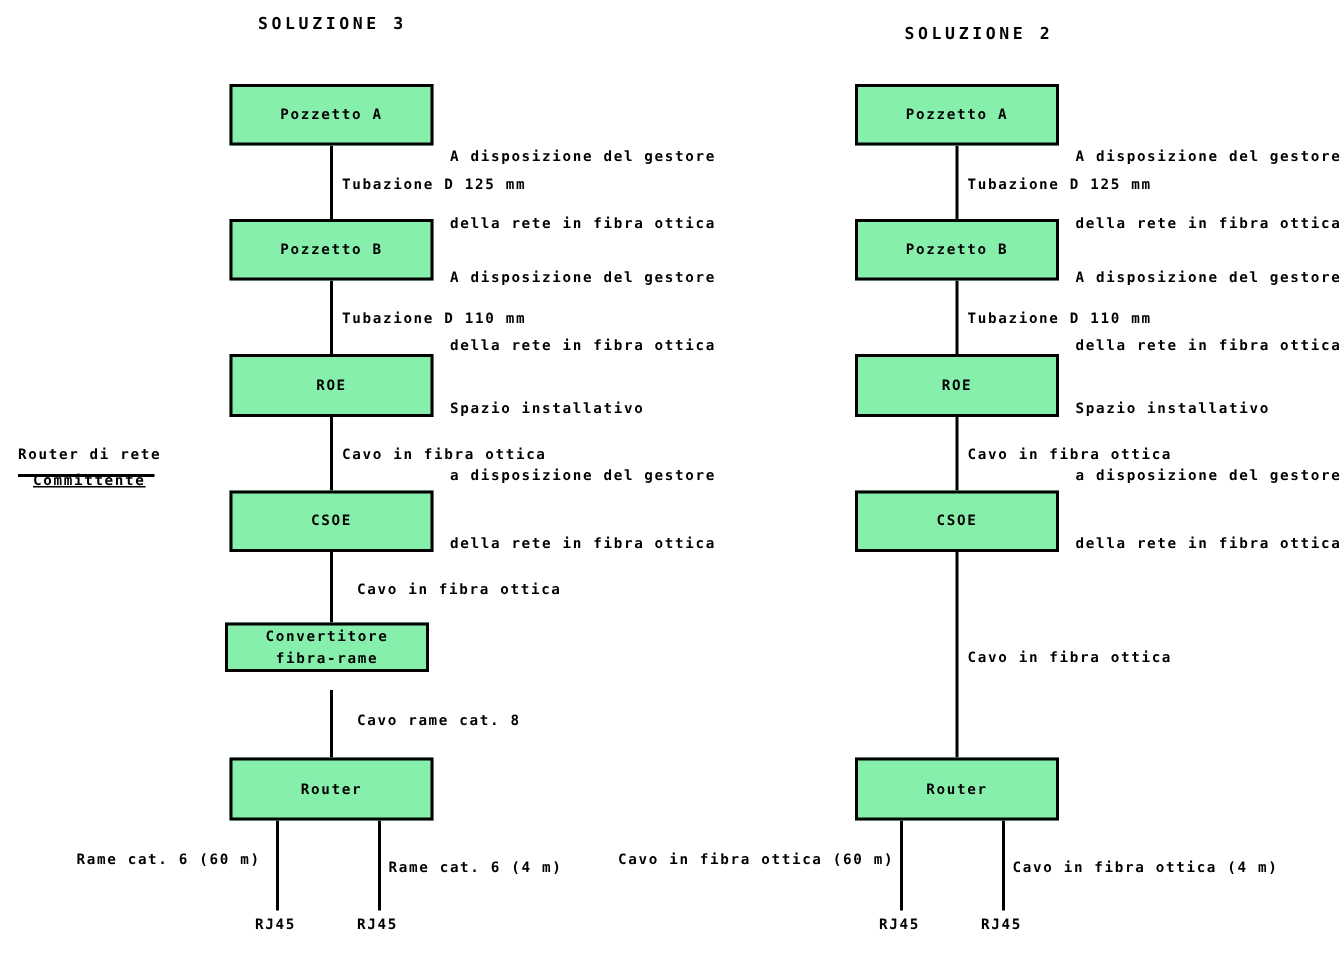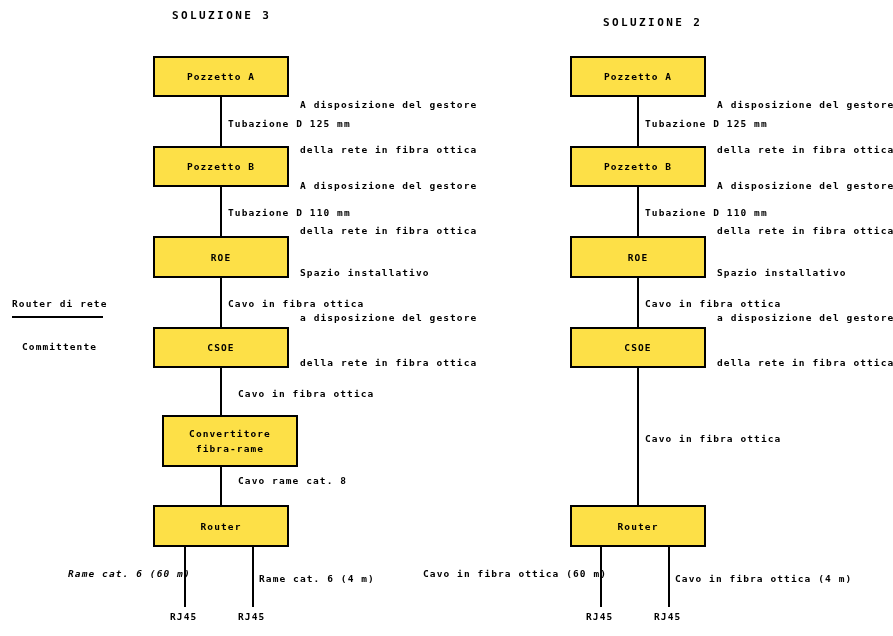--- a/index.html
+++ b/index.html
@@ -7,21 +7,21 @@
     width:893px;height:636px;position:relative;overflow:hidden;
     font-family:"DejaVu Sans Mono","Liberation Mono",monospace;
     color:#000000;
   }
   .canvas{position:absolute;left:0;top:0;width:893px;height:636px;}
 
   
   .node{
     position:absolute;
     border:2px solid #000000;
-    background:#fde047;
+    background:#86efac;
     box-sizing:border-box;
     display:flex;
     flex-direction:column;
     align-items:center;
     justify-content:center;
     font-size:9.5px;
     letter-spacing:1.1px;
     line-height:15px;
     font-weight:bold;
     text-align:center;
@@ -70,21 +70,21 @@
     z-index:3;
   }
 </style>
 </head>
 <body>
 
 <div class="canvas">
 
   <div class="label" style="left:12px;top:296px;">Router di rete</div>
   <div class="hrule" style="left:12px;top:316px;width:91px;"></div>
-  <div class="label" style="left:22px;top:339px;">Committente</div>
+  <div class="label" style="left:22px;top:313px;text-decoration:underline;">Committente</div>
 
   <div class="title" style="left:172px;top:9px;">SOLUZIONE 3</div>
 
   <div class="vline" style="left:220px;top:97px;height:49px;"></div>
   <div class="vline" style="left:220px;top:187px;height:49px;"></div>
   <div class="vline" style="left:220px;top:278px;height:49px;"></div>
   <div class="vline" style="left:220px;top:368px;height:47px;"></div>
   <div class="vline" style="left:220px;top:460px;height:45px;"></div>
   <div class="vline" style="left:184px;top:547px;height:60px;"></div>
   <div class="vline" style="left:252px;top:547px;height:60px;"></div>
@@ -94,21 +94,21 @@
   </div>
   <div class="node" style="left:153px;top:146px;width:136px;height:41px;">
     <span class="ln">Pozzetto B</span>
   </div>
   <div class="node" style="left:153px;top:236px;width:136px;height:42px;">
     <span class="ln">ROE</span>
   </div>
   <div class="node" style="left:153px;top:327px;width:136px;height:41px;">
     <span class="ln">CSOE</span>
   </div>
-  <div class="node" style="left:162px;top:415px;width:136px;height:52px;">
+  <div class="node" style="left:150px;top:415px;width:136px;height:33px;">
     <span class="ln">Convertitore</span>
     <span class="ln">fibra-rame</span>
   </div>
   <div class="node" style="left:153px;top:505px;width:136px;height:42px;">
     <span class="ln">Router</span>
   </div>
 
   <div class="label" style="left:300px;top:67px;">
     <span class="ln">A disposizione del gestore</span>
     <span class="ln">della rete in fibra ottica</span>
@@ -122,21 +122,21 @@
     <span class="ln">a disposizione del gestore</span>
     <span class="ln">della rete in fibra ottica</span>
   </div>
 
   <div class="label" style="left:228px;top:116px;">Tubazione D 125 mm</div>
   <div class="label" style="left:228px;top:205px;">Tubazione D 110 mm</div>
   <div class="label" style="left:228px;top:296px;">Cavo in fibra ottica</div>
   <div class="label" style="left:238px;top:386px;">Cavo in fibra ottica</div>
   <div class="label" style="left:238px;top:473px;">Cavo rame cat. 8</div>
 
-  <div class="endlabel" style="left:68px;top:568px;font-style:italic;">Rame cat. 6 (60 m)</div>
+  <div class="endlabel" style="left:51px;top:568px;">Rame cat. 6 (60 m)</div>
   <div class="endlabel" style="left:259px;top:573px;">Rame cat. 6 (4 m)</div>
   <div class="endlabel" style="left:170px;top:611px;">RJ45</div>
   <div class="endlabel" style="left:238px;top:611px;">RJ45</div>
 
   <div class="title" style="left:603px;top:16px;">SOLUZIONE 2</div>
 
   <div class="vline" style="left:637px;top:97px;height:49px;"></div>
   <div class="vline" style="left:637px;top:187px;height:49px;"></div>
   <div class="vline" style="left:637px;top:278px;height:49px;"></div>
   <div class="vline" style="left:637px;top:368px;height:137px;"></div>
@@ -171,18 +171,18 @@
     <span class="ln">Spazio installativo</span>
     <span class="ln">a disposizione del gestore</span>
     <span class="ln">della rete in fibra ottica</span>
   </div>
 
   <div class="label" style="left:645px;top:116px;">Tubazione D 125 mm</div>
   <div class="label" style="left:645px;top:205px;">Tubazione D 110 mm</div>
   <div class="label" style="left:645px;top:296px;">Cavo in fibra ottica</div>
   <div class="label" style="left:645px;top:431px;">Cavo in fibra ottica</div>
 
-  <div class="endlabel" style="left:423px;top:568px;">Cavo in fibra ottica (60 m)</div>
+  <div class="endlabel" style="left:412px;top:568px;">Cavo in fibra ottica (60 m)</div>
   <div class="endlabel" style="left:675px;top:573px;">Cavo in fibra ottica (4 m)</div>
   <div class="endlabel" style="left:586px;top:611px;">RJ45</div>
   <div class="endlabel" style="left:654px;top:611px;">RJ45</div>
 
 </div>
 
 </body></html>

